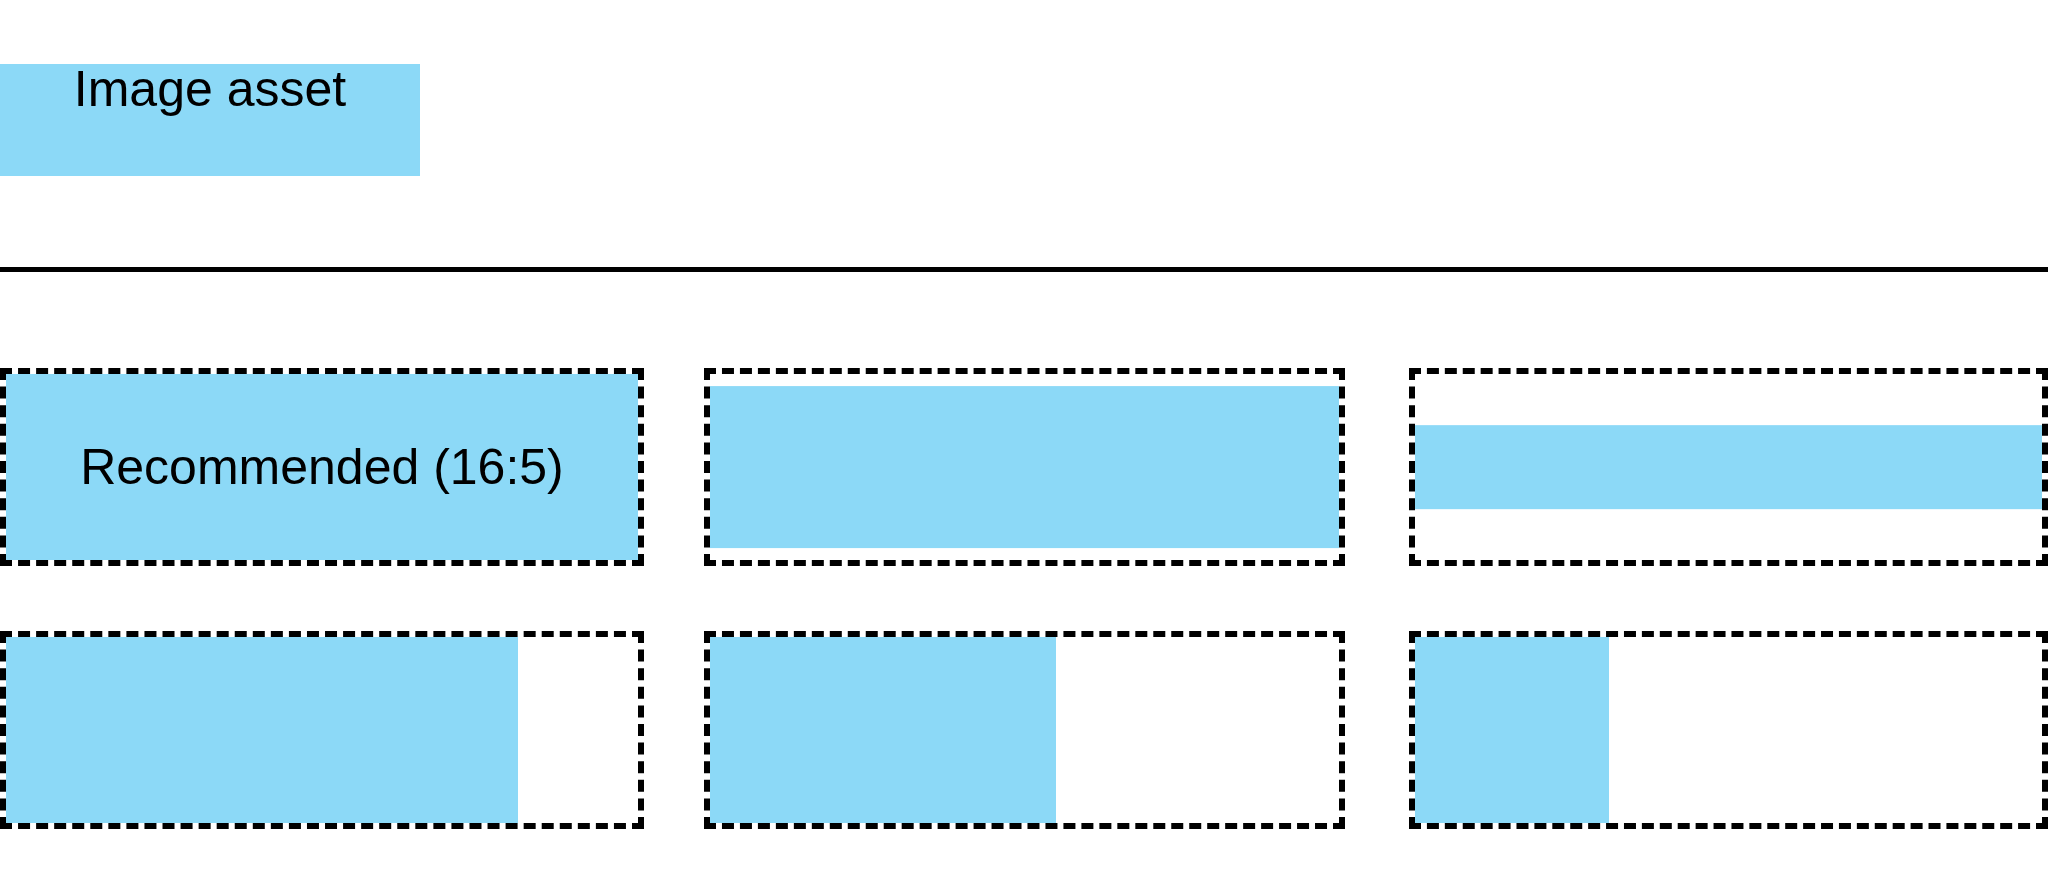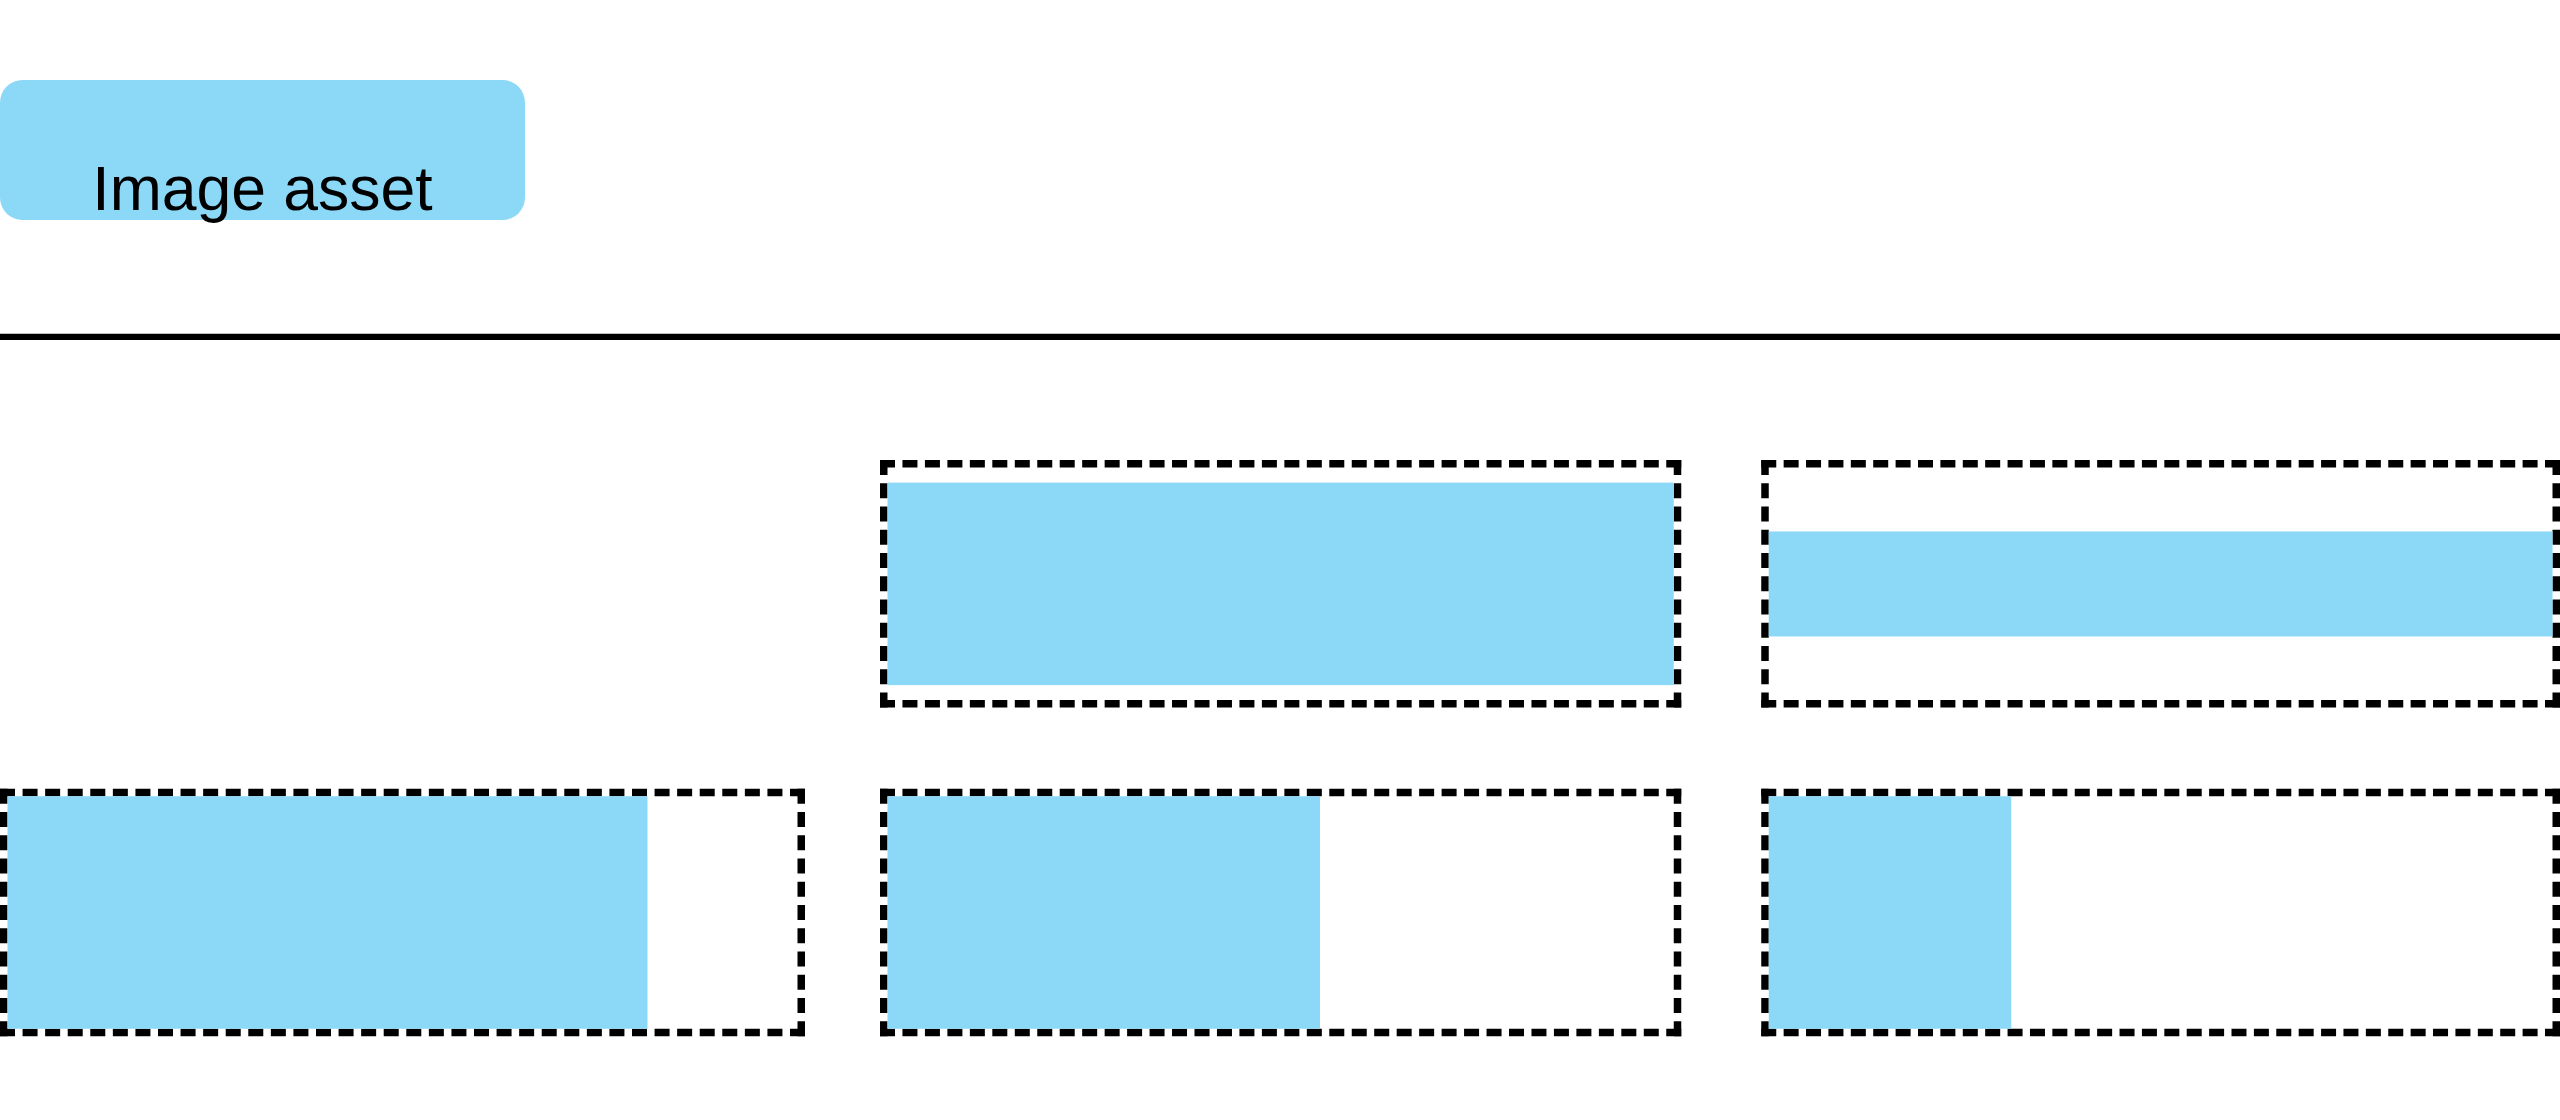--- a/index.html
+++ b/index.html
@@ -20,21 +20,21 @@
     font-size: 50px;
     line-height: 1;
     color: #000000;
     white-space: nowrap;
   }
   
   .legend-swatch {
     position: absolute;
     left: 0; top: 64px;
     width: 420px; height: 112px;
-    display: flex; align-items: flex-end; justify-content: center; border-radius: 18px;
+    display: flex; align-items: flex-start; justify-content: center;
   }
   .legend-dashed {
     position: absolute;
     left: 455px; top: 64px;
     width: 910px; height: 112px;
     box-sizing: border-box;
     border: 6px dashed #000000;
     display: flex; align-items: center; justify-content: center;
     background: #ffffff;
   }
@@ -73,20 +73,27 @@
 
 <div class="canvas">
 
   <div class="legend-swatch" style="background: rgb(140, 217, 247);">
     <span class="label">Image asset</span>
   </div>
 
 
   <div class="divider" style="background: rgb(0, 0, 0);"></div>
 
+  <div class="example-box row1 col1">
+    <div class="inner">
+      <div class="fill" style="width: 100%; height: 100%; background: rgb(140, 217, 247);">
+        <span class="label">Recommended (16:5)</span>
+      </div>
+    </div>
+  </div>
 
   <div class="example-box row1 col2">
     <div class="inner">
       <div class="fill" style="width: 100%; height: 87%; background: rgb(140, 217, 247);"></div>
     </div>
   </div>
 
   <div class="example-box row1 col3">
     <div class="inner">
       <div class="fill" style="width: 100%; height: 45%; background: rgb(140, 217, 247);"></div>

